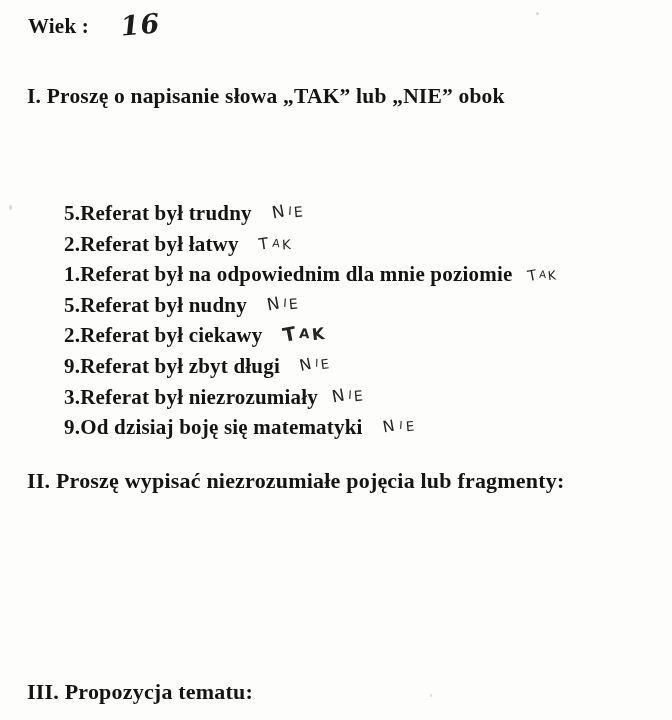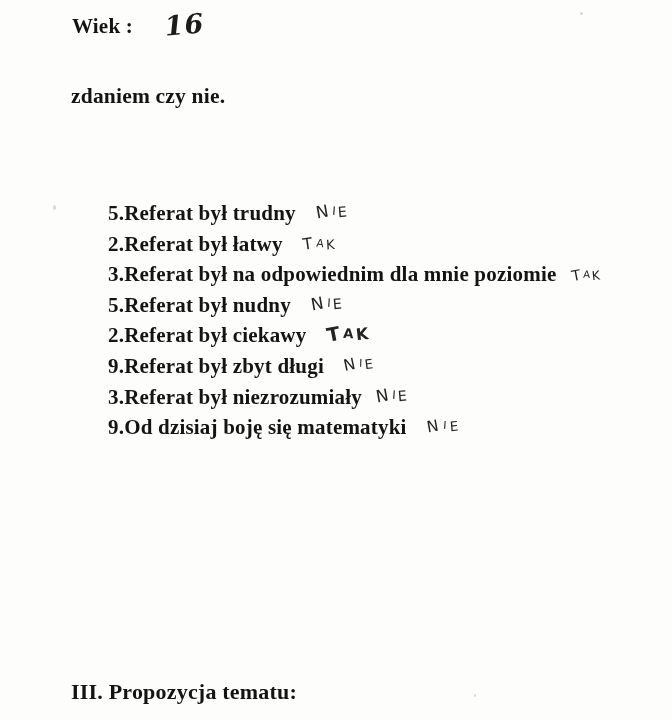--- a/index.html
+++ b/index.html
@@ -4,21 +4,21 @@
 <style>
   html,body{margin:0;padding:0;}
   body{
     width:672px;height:720px;
     background:#fdfdfc;
     overflow:hidden;
     font-family:"Liberation Serif", serif;
     color:#111;
     position:relative;
   }
-  .page{position:absolute;inset:0;background:#fdfdfc;margin-left:44px;}
+  .page{position:absolute;inset:0;background:#fdfdfc;}
 
   
   .print{
     font-family:"Liberation Serif", serif;
     font-weight:bold;
     color:#141414;
     letter-spacing:0.2px;
   }
 
   .age-line{position:absolute;left:28px;top:14px;font-size:21px;display:flex;align-items:flex-start;}
@@ -78,34 +78,34 @@
 <body>
 
 <div class="page">
 
   <div class="age-line">
     <span class="print">Wiek :</span>
     <span class="hw-age">16</span>
   </div>
 
   <div class="sec1 print">
-    <div>zdaniem czy nie.</div>
+    <div>I. Proszę o napisanie słowa „TAK” lub „NIE” obok</div>
   </div>
 
   <div class="qlist">
     <div class="qitem">
       <span class="print">5.Referat był trudny</span>
       <span class="hw"><span>N</span><span>I</span><span>E</span></span>
     </div>
     <div class="qitem">
       <span class="print">2.Referat był łatwy</span>
       <span class="hw"><span>T</span><span>A</span><span>K</span></span>
     </div>
     <div class="qitem">
-      <span class="print">3.Referat był na odpowiednim dla mnie poziomie</span>
+      <span class="print">1.Referat był na odpowiednim dla mnie poziomie</span>
       <span class="hw"><span>T</span><span>A</span><span>K</span></span>
     </div>
     <div class="qitem">
       <span class="print">5.Referat był nudny</span>
       <span class="hw"><span>N</span><span>I</span><span>E</span></span>
     </div>
     <div class="qitem">
       <span class="print">2.Referat był ciekawy</span>
       <span class="hw"><span>T</span><span>A</span><span>K</span></span>
     </div>
@@ -116,19 +116,20 @@
     <div class="qitem">
       <span class="print">3.Referat był niezrozumiały</span>
       <span class="hw"><span>N</span><span>I</span><span>E</span></span>
     </div>
     <div class="qitem">
       <span class="print">9.Od dzisiaj boję się matematyki</span>
       <span class="hw"><span>N</span><span>I</span><span>E</span></span>
     </div>
   </div>
 
+  <div class="sec2 print">II. Proszę wypisać niezrozumiałe pojęcia lub fragmenty:</div>
 
   <div class="sec3 print">III. Propozycja tematu:</div>
 
   <div class="speck s1"></div>
   <div class="speck s2"></div>
   <div class="speck s3"></div>
 </div>
 
 </body></html>

